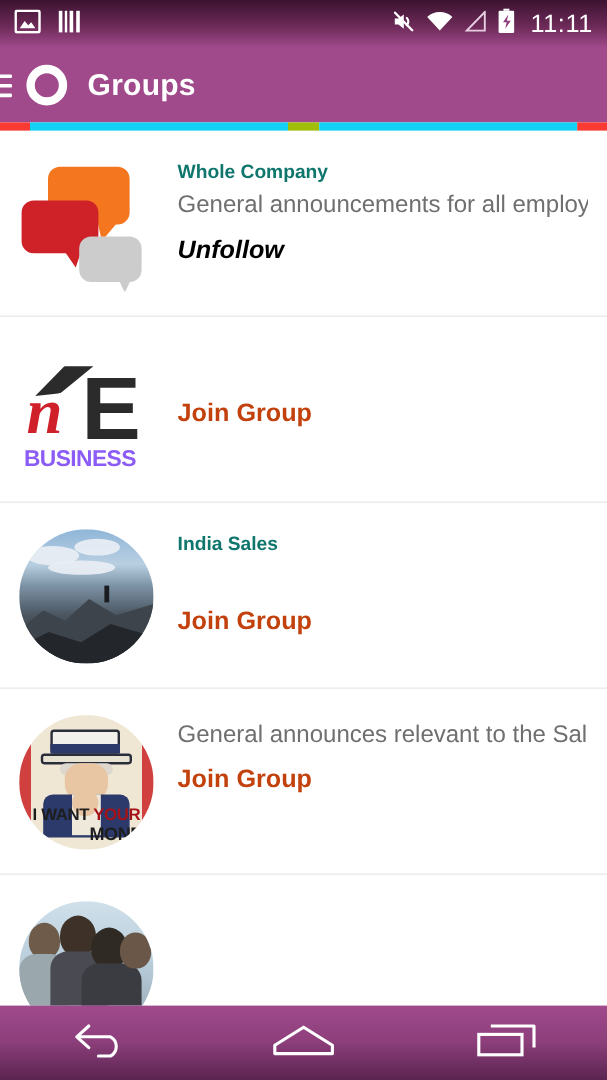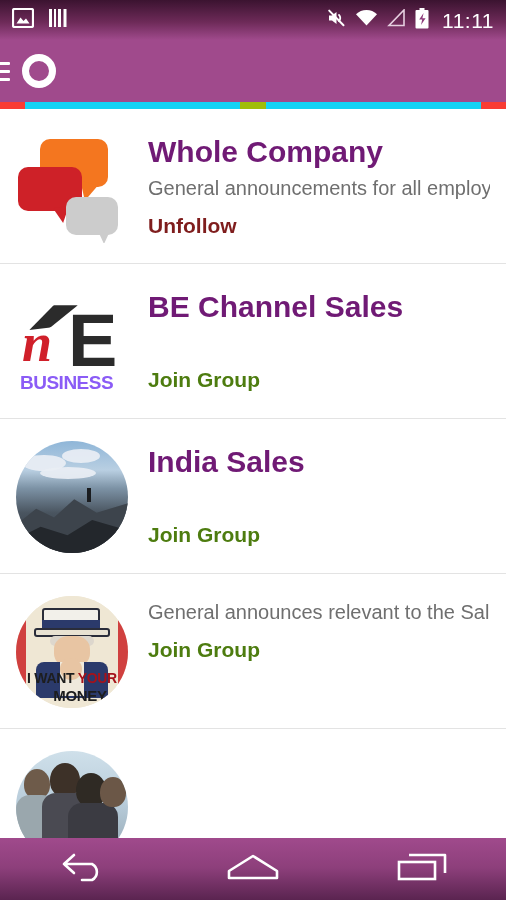--- a/index.html
+++ b/index.html
@@ -61,33 +61,33 @@
     border-bottom:1px solid #e3e3e3;
     min-height:154px;
   }
   .avatar {
     width:112px; height:112px; flex:0 0 112px; margin-right:20px;
     position:relative; overflow:hidden;
   }
   .avatar.circle { border-radius:50%; }
   .row-body { flex:1 1 auto; padding-top:4px; min-width:0; }
   .row-title {
-    font-size:30px; font-weight:bold; color:#701a75; line-height:1.15;
+    font-size:16px; font-weight:bold; color:#0f766e; line-height:1.15;
     margin-bottom:6px; white-space:nowrap;
   }
   .row-desc {
     font-size:20px; color:#6f6f6f; line-height:1.25; margin-bottom:8px;
     white-space:nowrap; overflow:hidden; text-overflow:clip;
   }
   .row-action {
     font-size:21px; font-weight:bold; line-height:1.2; display:inline-block;
     margin-top:4px;
   }
-  .act-unfollow { color:#7f1d1d; }
-  .act-join { color:#4d7c0f; }
+  .act-unfollow { color:#000000;font-style:italic; }
+  .act-join { color:#c2410c; }
   .row.no-desc .row-action { margin-top:42px; }
   .row.no-desc .row-title { margin-bottom:0; }
 
   
   
   .bub { position:absolute; border-radius:10px; }
   .bub.orange { background:#f4761f; }
   .bub.red    { background:#ce2128; }
   .bub.gray   { background:#cccccc; }
   .tail { position:absolute; width:0; height:0; }
@@ -140,21 +140,21 @@
   .photo-sam .shirt { position:absolute; left:44px; top:66px; width:24px; height:34px; background:#efe9dc; }
   .photo-sam .bow { position:absolute; left:48px; top:68px; width:16px; height:10px; background:#c0242b; border-radius:3px; }
   .photo-sam .arm { position:absolute; left:44px; top:62px; width:22px; height:22px; background:#e8c5a3; border-radius:50%; }
   .photo-sam .txt1 {
     position:absolute; left:0; right:0; top:74px; text-align:center;
     font-size:14px; font-weight:bold; color:#1d1d1d; letter-spacing:-.3px;
     font-family:"Liberation Sans", sans-serif;
   }
   .photo-sam .txt1 em { font-style:normal; color:#a5121a; }
   .photo-sam .txt2 {
-    position:absolute; left:16px; right:0; top:91px; text-align:center;
+    position:absolute; left:16px; right:0; top:91px; text-align:right;
     font-size:15px; font-weight:bold; color:#1d1d1d; letter-spacing:-.3px;
     font-family:"Liberation Sans", sans-serif;
   }
 
   
   .photo-team { position:absolute; inset:0; background:linear-gradient(to bottom,#cfe0ea 0%,#b9cddb 45%,#8fa2ae 100%); }
   .photo-team .p { position:absolute; border-radius:50% 50% 45% 45%; }
   .photo-team .body { position:absolute; border-radius:14px 14px 0 0; }
 
   
@@ -216,20 +216,21 @@
     </div>
   </div>
 
   <div class="appbar">
     <div class="hamburger">
       <span></span>
         <span></span>
         <span></span>
     </div>
     <div class="logo-ring"></div>
+    <div class="appbar-title">Groups</div>
   </div>
 
   <div class="accentstrip" id="accent-strip">
       <i style="background: rgb(249, 59, 51); width: 5%;"></i>
       <i style="background: rgb(20, 210, 245); width: 42.5%;"></i>
       <i style="background: rgb(160, 189, 9); width: 5%;"></i>
       <i style="background: rgb(20, 210, 245); width: 42.5%;"></i>
       <i style="background: rgb(249, 59, 51); width: 5%;"></i>
     </div>
 
@@ -254,21 +255,20 @@
     <div class="row no-desc">
       <div class="avatar">
         <div class="belogo">
           <div class="swoosh"></div>
           <div class="n">n</div>
           <div class="e">E</div>
           <div class="biz">BUSINESS</div>
         </div>
       </div>
       <div class="row-body">
-        <div class="row-title">BE Channel Sales</div>
         <div class="row-action act-join">Join Group</div>
       </div>
     </div>
 
     <div class="row no-desc">
       <div class="avatar circle">
         <div class="photo-mtn">
           <div class="cloud" style="left:6px; top:14px; width:44px; height:16px;"></div>
           <div class="cloud" style="left:46px; top:8px; width:38px; height:14px;"></div>
           <div class="cloud" style="left:24px; top:26px; width:56px; height:12px;"></div>

